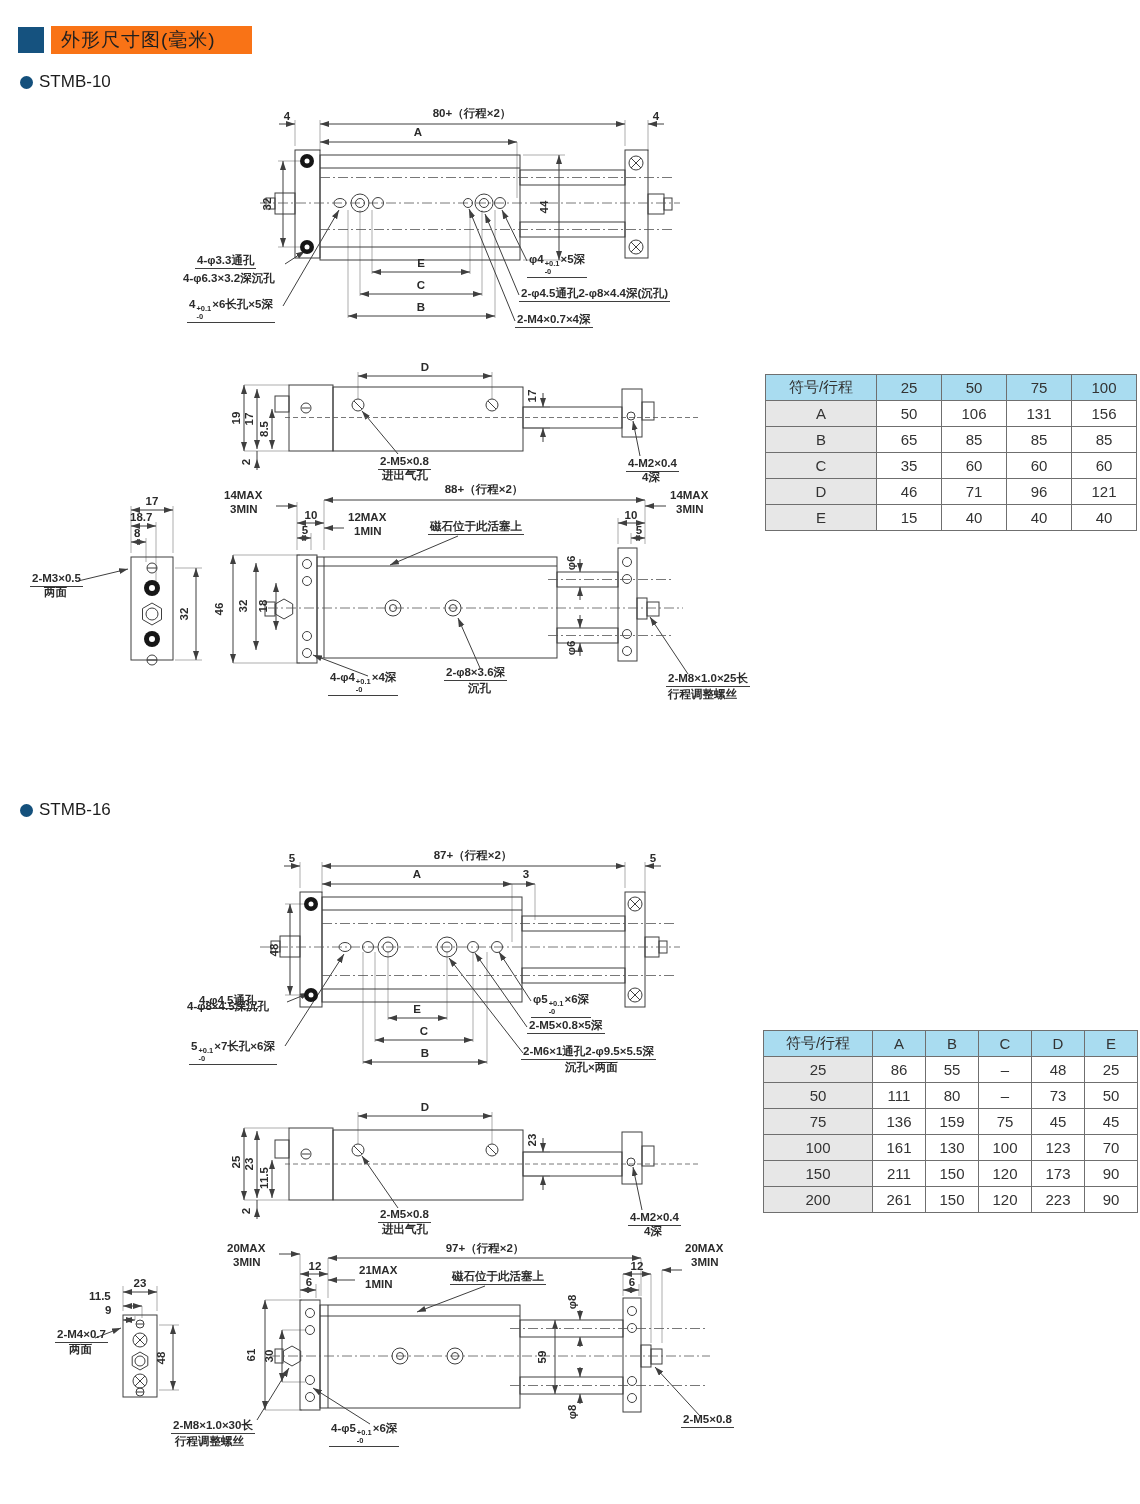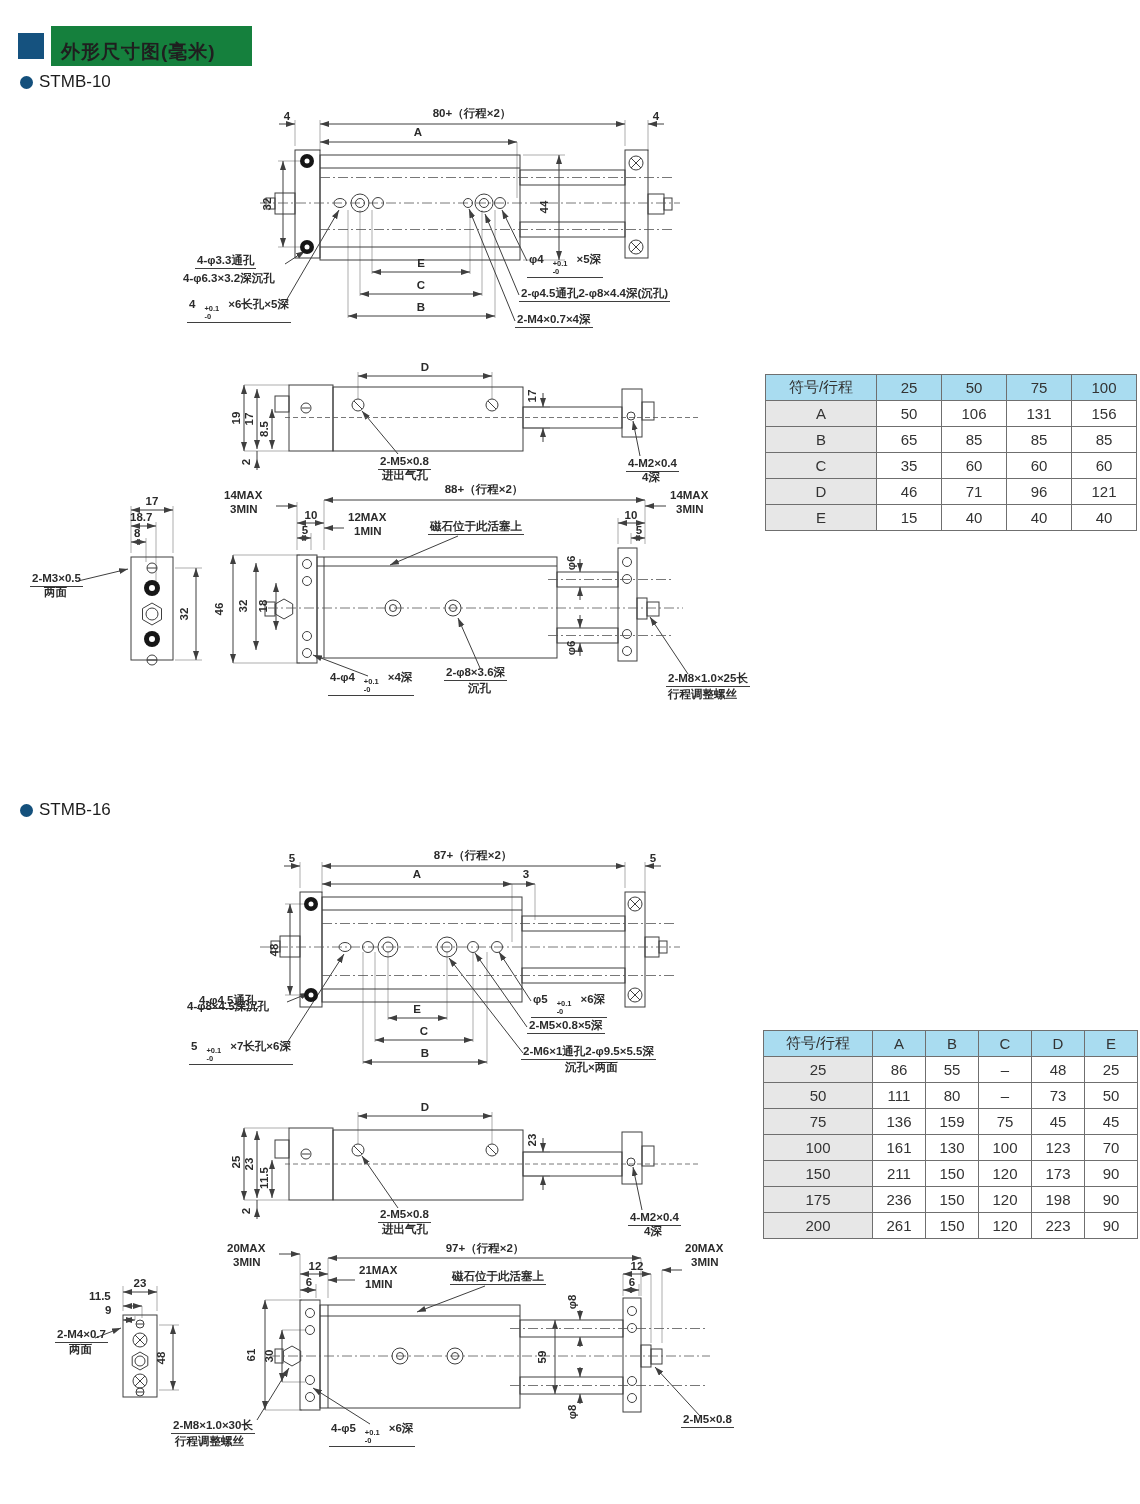--- a/index.html
+++ b/index.html
@@ -3,26 +3,26 @@
 <meta charset="utf-8">
 <style>
 html,body{margin:0;padding:0}
 body{width:1140px;height:1504px;position:relative;background:#fff;
  font-family:"Liberation Sans","DejaVu Sans",sans-serif;color:#2b2b2b;overflow:hidden}
 .view{position:absolute}
 .lbl{position:absolute;font-size:11.5px;line-height:1.15;white-space:nowrap;color:#2b2b2b}
 .c{transform:translateX(-50%)}
 .v{transform:translate(-50%,-50%) rotate(-90deg)}
 .ul{border-bottom:1px solid #3f3f3f;padding:0 2px 1px}
-.ss{display:inline-flex;flex-direction:column;font-size:7.5px;line-height:1.05;vertical-align:-3px;margin:0 9px}
+.ss{display:inline-flex;flex-direction:column;font-size:7.5px;line-height:1.05;vertical-align:-3px;margin:0 1px}
 .ss i{font-style:normal}
 .title{position:absolute;left:18px;top:26px;display:flex;align-items:center}
 .title .sq{width:26px;height:26px;background:#15527f;margin-right:7px}
-.title .bar{background:#15803d;height:28px;display:flex;align-items:center;
- padding:12px 36px 0 10px;font-size:19px;font-weight:bold;color:#1f1f1f;letter-spacing:1px}
+.title .bar{background:#f97316;height:28px;display:flex;align-items:center;
+ padding:0 36px 0 10px;font-size:19px;font-weight:normal;color:#1f1f1f;letter-spacing:1px}
 .sec{position:absolute;display:flex;align-items:center;font-size:17px;color:#1c1c1c}
 .sec .dot{width:13px;height:13px;border-radius:50%;background:#14507c;margin-right:6px}
 .tbl{position:absolute}
 .tbl table{border-collapse:collapse;font-size:15px;color:#333;text-align:center}
 .tbl th,.tbl td{border:1px solid #6f6f6f;padding:1px 4px;font-weight:400;height:23px}
 .tbl th{background:#a9dcf0}
 .tbl td:first-child{background:#e7e7e7}
 .t10 th:first-child,.t10 td:first-child{width:102px}
 .t10 th+th,.t10 td+td{width:56px}
 .t16 th:first-child,.t16 td:first-child{width:100px}
@@ -531,28 +531,20 @@
         </tr>
         <tr>
           <td>150</td>
           <td>211</td>
           <td>150</td>
           <td>120</td>
           <td>173</td>
           <td>90</td>
         </tr>
         <tr>
-          <td>175</td>
-          <td>236</td>
-          <td>150</td>
-          <td>120</td>
-          <td>198</td>
-          <td>90</td>
-        </tr>
-        <tr>
           <td>200</td>
           <td>261</td>
           <td>150</td>
           <td>120</td>
           <td>223</td>
           <td>90</td>
         </tr>
       </tbody>
 </table>
 </div>

